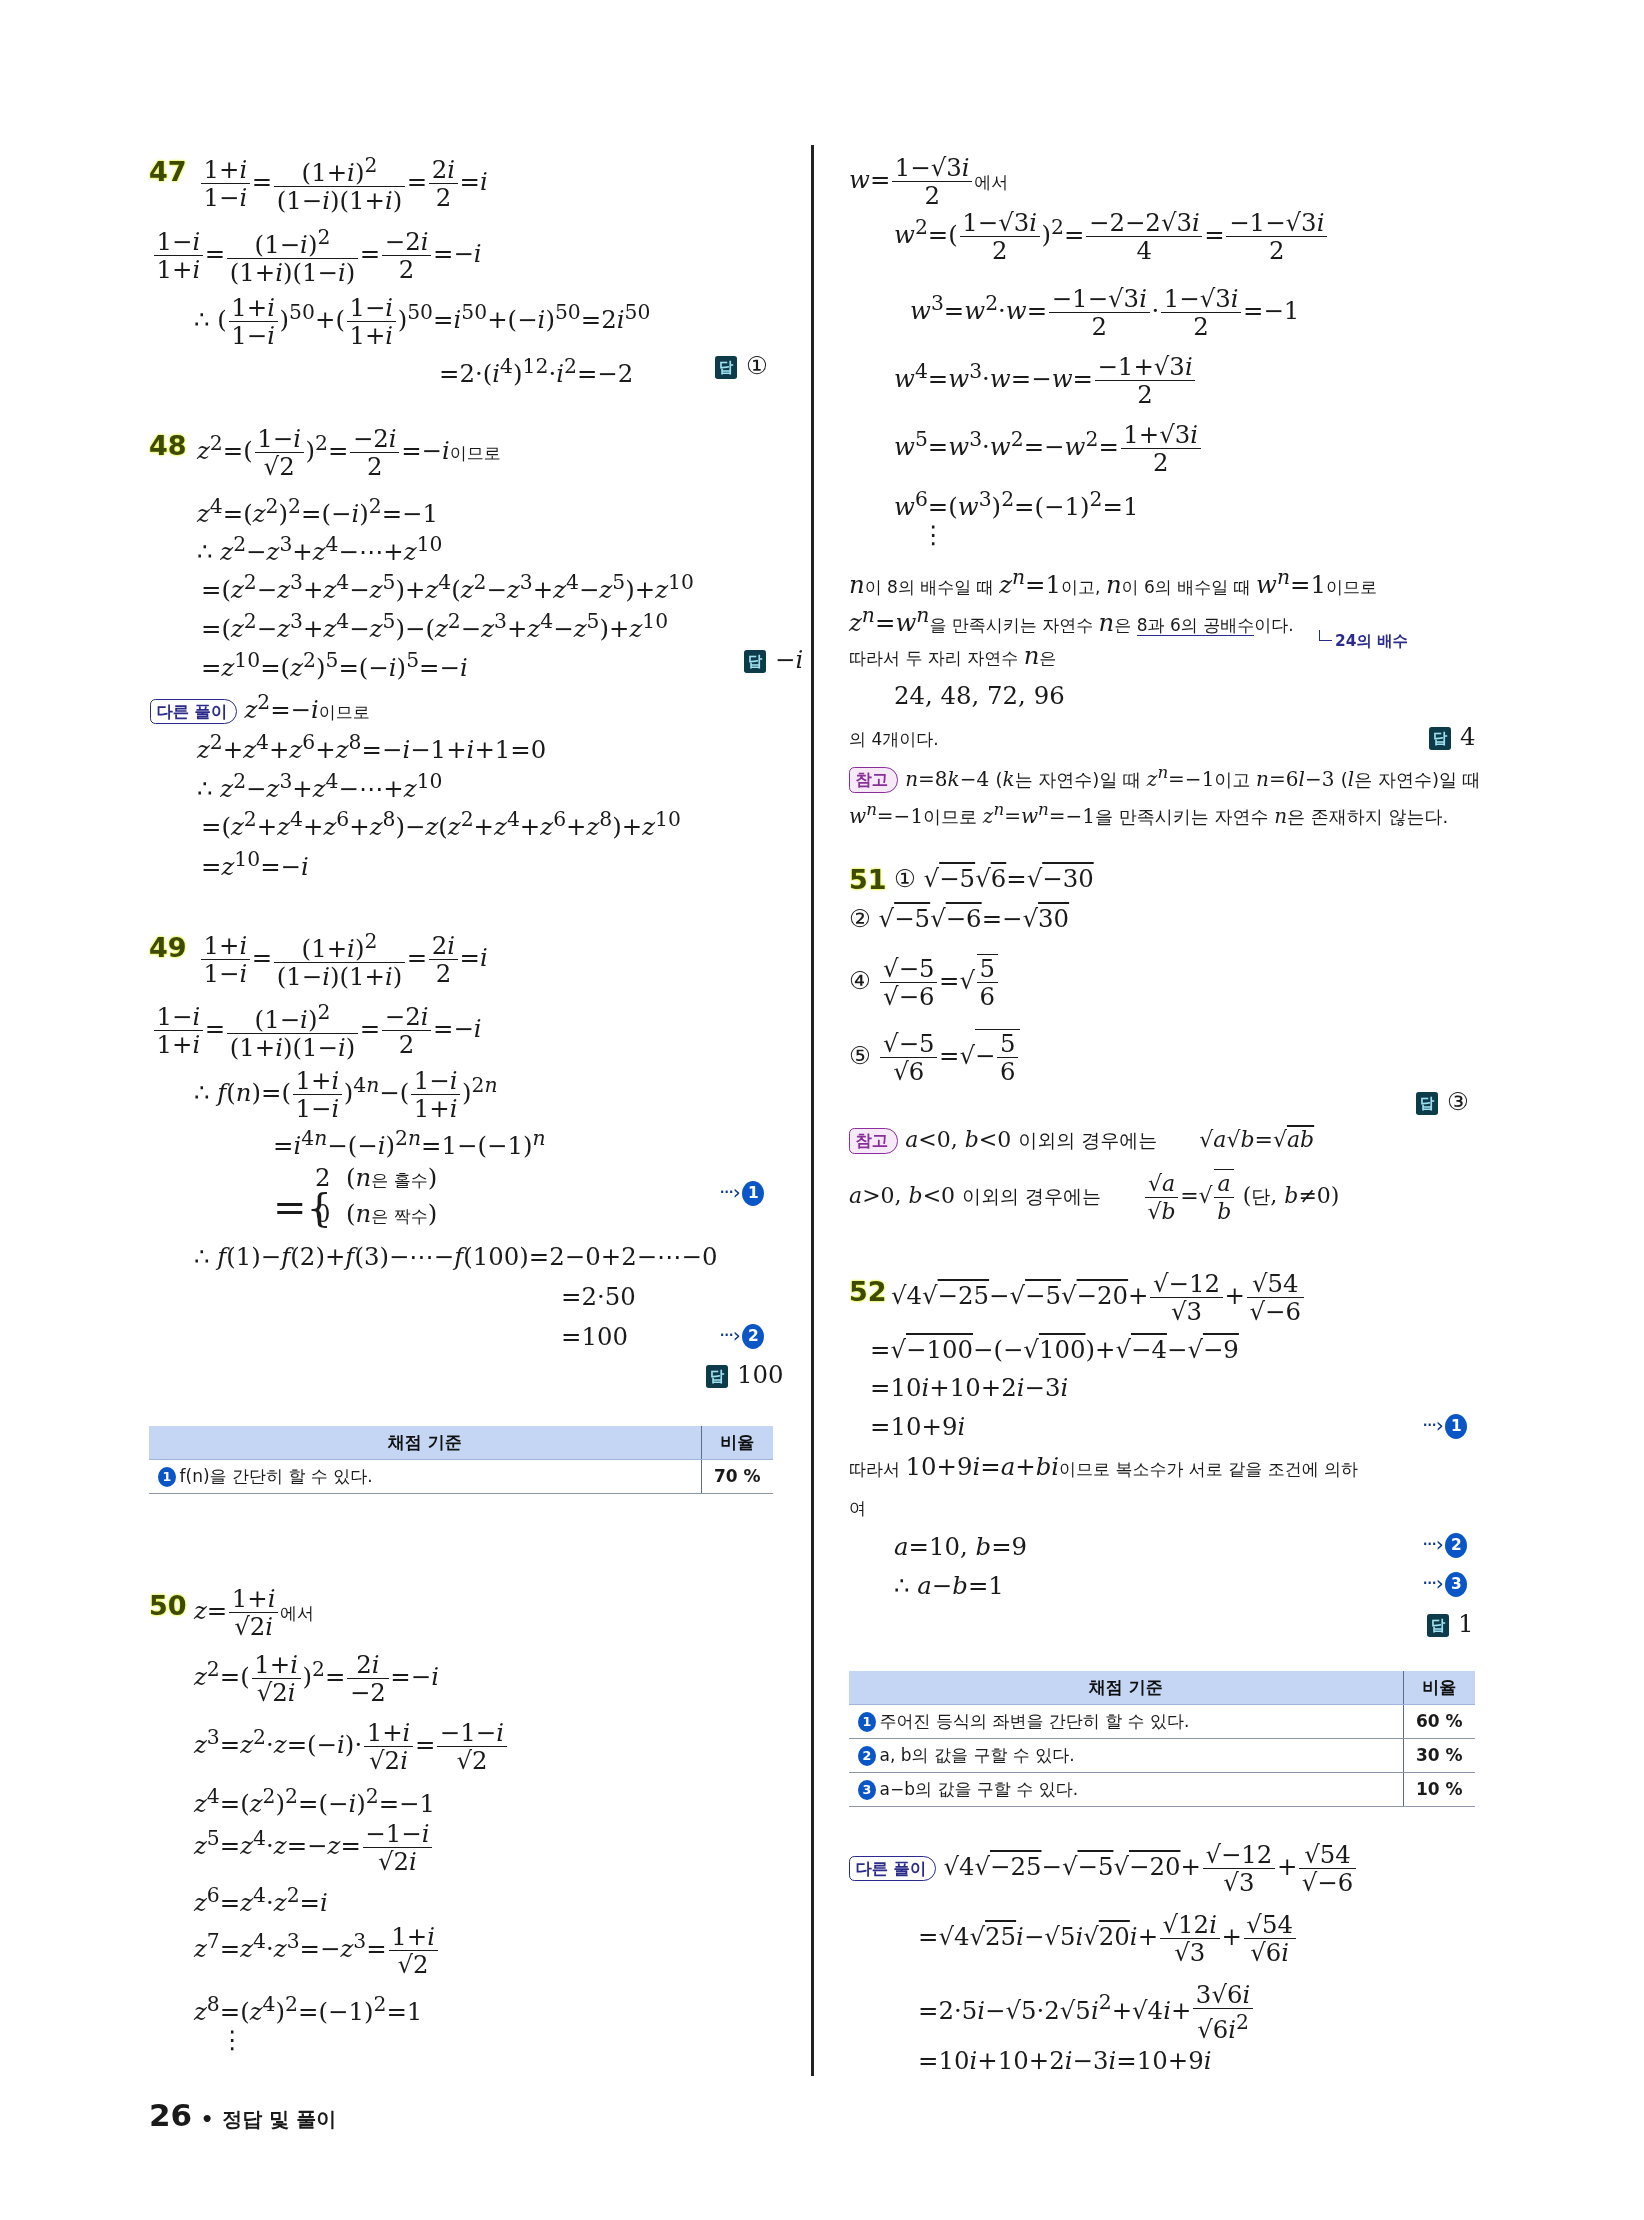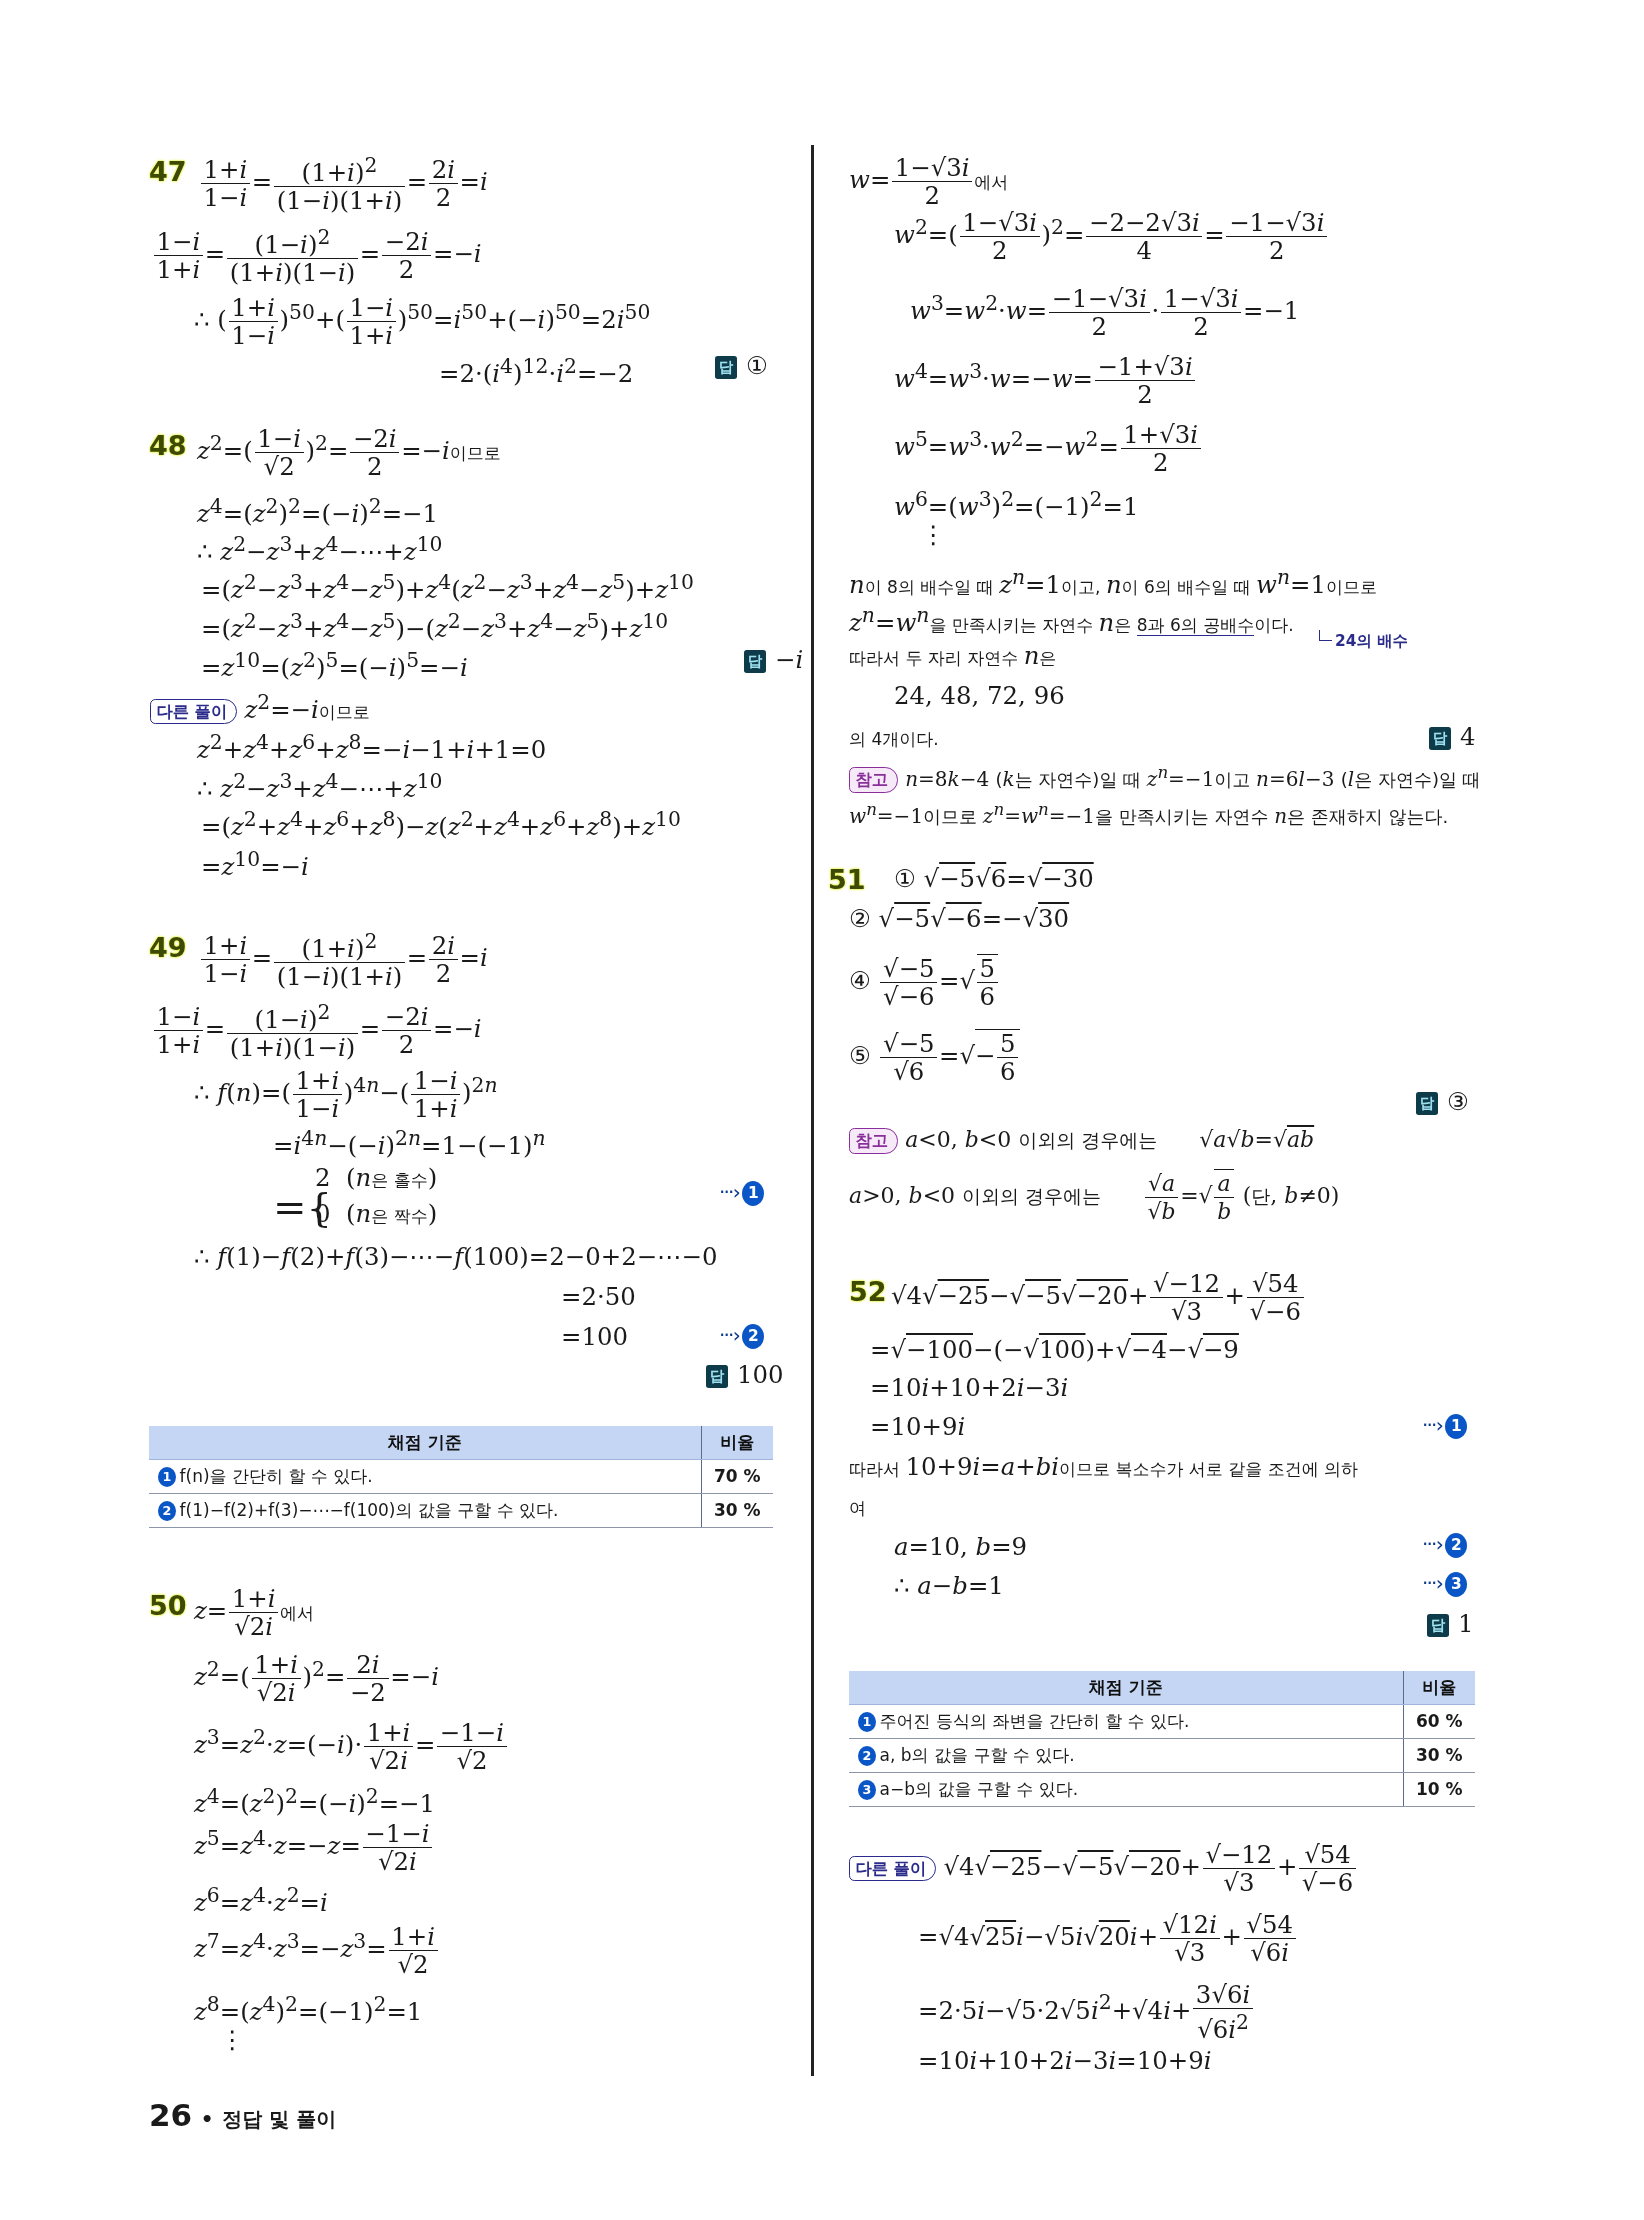--- a/index.html
+++ b/index.html
@@ -115,24 +115,20 @@
     <table class="table" style="left:149px;top:1426px;width:624px;">
       <tbody>
           <tr>
         <th>채점 기준</th>
         <th class="pct" style="width:72px;">비율</th>
       </tr>
       <tr>
         <td><span class="cbadge">1</span><span>f(n)을 간단히 할 수 있다.</span></td>
         <td class="pct">70 %</td>
       </tr>
-      <tr>
-        <td><span class="cbadge">2</span><span>f(1)−f(2)+f(3)−⋯−f(100)의 값을 구할 수 있다.</span></td>
-        <td class="pct">30 %</td>
-      </tr>
     </tbody>
       </table>
   </div>
 
   <div>
     <span class="pnum" style="left:149px;top:1590px;">50</span>
     <div class="line" style="left:194px;top:1585px;"><i>z</i>=<span class="frac"><span class="num">1+<i>i</i></span><span class="den">√2<i>i</i></span></span><span class="kr">에서</span></div>
     <div class="line" style="left:194px;top:1651px;"><i>z</i><sup>2</sup>=(<span class="frac"><span class="num">1+<i>i</i></span><span class="den">√2<i>i</i></span></span>)<sup>2</sup>=<span class="frac"><span class="num">2<i>i</i></span><span class="den">−2</span></span>=−<i>i</i></div>
     <div class="line" style="left:194px;top:1719px;"><i>z</i><sup>3</sup>=<i>z</i><sup>2</sup>·<i>z</i>=(−<i>i</i>)·<span class="frac"><span class="num">1+<i>i</i></span><span class="den">√2<i>i</i></span></span>=<span class="frac"><span class="num">−1−<i>i</i></span><span class="den">√2</span></span></div>
     <div class="line" style="left:194px;top:1778px;"><i>z</i><sup>4</sup>=(<i>z</i><sup>2</sup>)<sup>2</sup>=(−<i>i</i>)<sup>2</sup>=−1</div>
@@ -163,21 +159,21 @@
     <div class="line" style="left:894px;top:678px;">24, 48, 72, 96</div>
     <div class="line" style="left:849px;top:719px;"><span class="kr">의 4개이다.</span></div>
     <div class="ans" style="left:1429px;top:719px;">
       <span class="ans-icon">답</span><span>4</span>
     </div>
     <div class="line" style="left:849px;top:755px;font-size:20px;"><span class="tag note">참고</span><i>n</i>=8<i>k</i>−4 <span class="kr" style="font-size:18px;">(</span><i>k</i><span class="kr" style="font-size:18px;">는 자연수)일 때 </span><i>z</i><sup><i>n</i></sup>=−1<span class="kr" style="font-size:18px;">이고 </span><i>n</i>=6<i>l</i>−3 <span class="kr" style="font-size:18px;">(</span><i>l</i><span class="kr" style="font-size:18px;">은 자연수)일 때</span></div>
     <div class="line" style="left:849px;top:792px;font-size:20px;"><i>w</i><sup><i>n</i></sup>=−1<span class="kr" style="font-size:18px;">이므로 </span><i>z</i><sup><i>n</i></sup>=<i>w</i><sup><i>n</i></sup>=−1<span class="kr" style="font-size:18px;">을 만족시키는 자연수 </span><i>n</i><span class="kr" style="font-size:18px;">은 존재하지 않는다.</span></div>
   </div>
 
   <div>
-    <span class="pnum" style="left:828px;top:864px;">51</span>
+    <span class="pnum" style="left:849px;top:864px;">51</span>
     <div class="line" style="left:894px;top:861px;">① √<span style="text-decoration:overline;">−5</span>√<span style="text-decoration:overline;">6</span>=√<span style="text-decoration:overline;">−30</span></div>
     <div class="line" style="left:849px;top:901px;">② √<span style="text-decoration:overline;">−5</span>√<span style="text-decoration:overline;">−6</span>=−√<span style="text-decoration:overline;">30</span></div>
     <div class="line" style="left:849px;top:954px;">④ <span class="frac"><span class="num">√−5</span><span class="den">√−6</span></span>=√<span class="frac" style="border-top:1.8px solid #1a1a1a;"><span class="num">5</span><span class="den">6</span></span></div>
     <div class="line" style="left:849px;top:1029px;">⑤ <span class="frac"><span class="num">√−5</span><span class="den">√6</span></span>=√<span style="border-top:1.8px solid #1a1a1a;display:inline-block;">−<span class="frac"><span class="num">5</span><span class="den">6</span></span></span></div>
     <div class="ans" style="left:1416px;top:1084px;">
       <span class="ans-icon">답</span><span>③</span>
     </div>
     <div class="line" style="left:849px;top:1122px;font-size:22px;"><span class="tag note">참고</span><i>a</i>&lt;0, <i>b</i>&lt;0 <span class="kr" style="font-size:19px;">이외의 경우에는</span> &nbsp;&nbsp;&nbsp;&nbsp; √<i>a</i>√<i>b</i>=√<span style="text-decoration:overline;"><i>ab</i></span></div>
     <div class="line" style="left:849px;top:1169px;font-size:22px;"><i>a</i>&gt;0, <i>b</i>&lt;0 <span class="kr" style="font-size:19px;">이외의 경우에는</span> &nbsp;&nbsp;&nbsp;&nbsp; <span class="frac"><span class="num">√<i>a</i></span><span class="den">√<i>b</i></span></span>=√<span class="frac" style="border-top:1.8px solid #1a1a1a;"><span class="num"><i>a</i></span><span class="den"><i>b</i></span></span> (<span class="kr" style="font-size:19px;">단</span>, <i>b</i>≠0)</div>
   </div>

